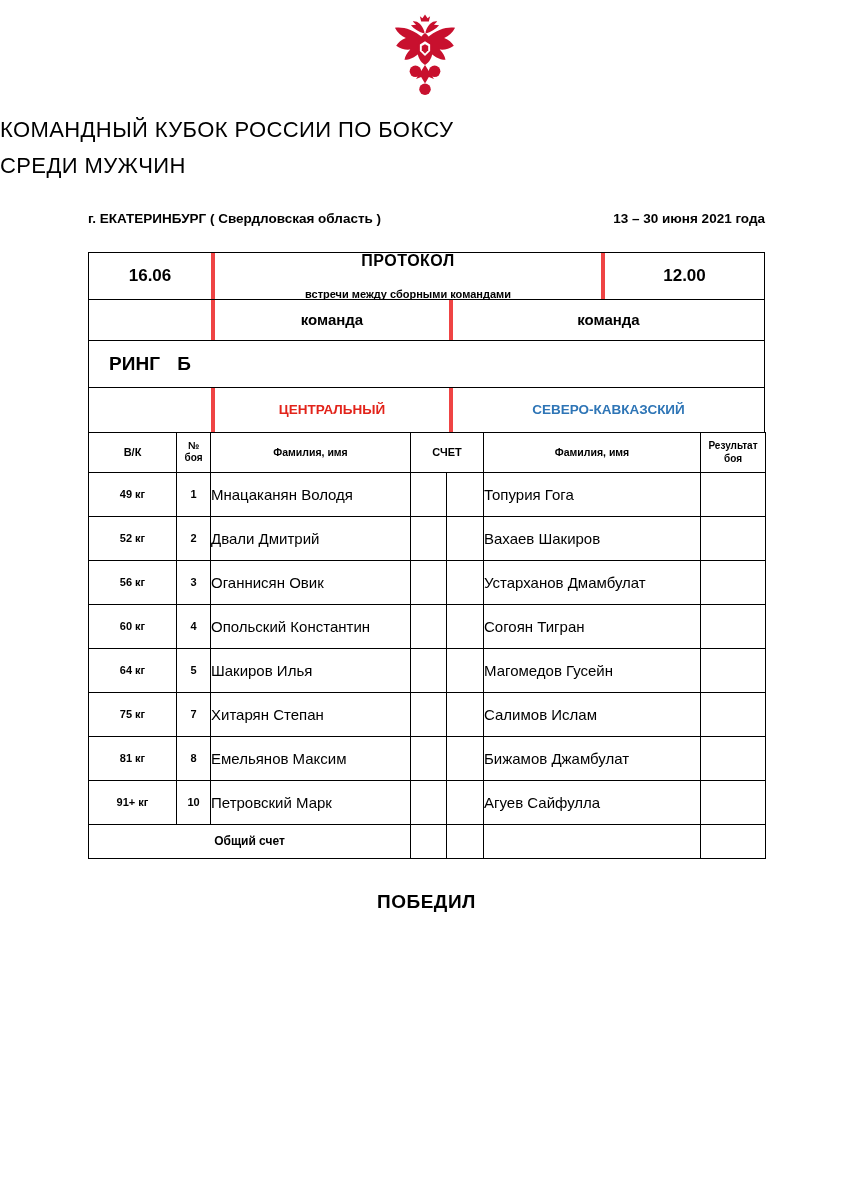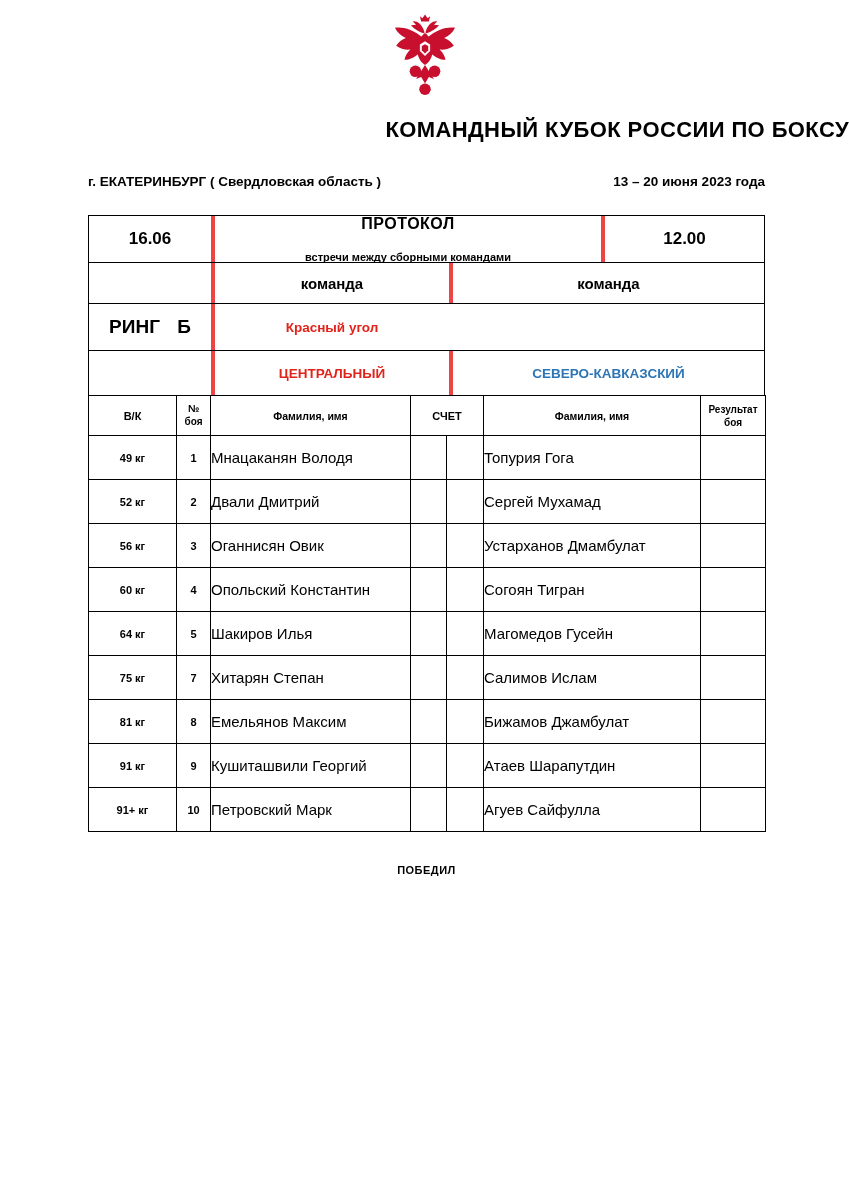--- a/index.html
+++ b/index.html
@@ -7,21 +7,21 @@
     width:849px; height:1200px; background:#fff; color:#000;
     font-family:"Liberation Sans", sans-serif;
     -webkit-font-smoothing:antialiased;
   }
   .doc { padding-top:10px; }
 
   .emblem { width:64px; height:92px; margin:0 auto; color:var(--emblem,#c8102e); }
   .emblem svg { width:100%; height:100%; display:block; }
 
   .title {
-    text-align:right; font-size:22px; font-weight:bold;
+    text-align:left; font-size:22px; font-weight:normal;
     line-height:1.65; margin:10px 0 0; letter-spacing:.4px;
   }
 
   .meta {
     width:677px; margin:26px 0 0 88px;
     display:flex; justify-content:space-between; align-items:baseline;
     font-weight:bold; font-size:13.5px;
   }
 
   .sheet { width:677px; margin:26px 0 0 88px; }
@@ -59,21 +59,21 @@
   .h-nm { font-size:10.5px; text-align:left; padding-left:8px; }
   .h-sc { font-size:11px; }
   .h-rs { font-size:10px; font-weight:normal; text-align:left; padding-left:4px; white-space:pre-line; line-height:1.3; }
 
   tr.bout td { height:44px; }
   .wt, .no { text-align:center; font-weight:bold; font-size:11px; }
   .nm { text-align:left; padding-left:8px; font-size:15px; }
   tr.total td { height:34px; }
   .total-label { text-align:center; font-weight:bold; font-size:12px; }
 
-  .winner { text-align:center; font-weight:bold; font-size:11px; margin-top:32px; letter-spacing:.5px; }
+  .winner { text-align:center; font-weight:bold; font-size:19px; margin-top:32px; letter-spacing:.5px; }
 </style>
 </head>
 <body>
 
 <div class="doc">
 
   <div class="emblem">
     <svg viewBox="0 0 100 130" aria-hidden="true">
       <g fill="currentColor">
         <path d="M46 6 L50 0 L54 6 L58 3 L56 11 L44 11 L42 3 Z"></path>
@@ -87,46 +87,46 @@
         <circle cx="65" cy="89" r="9"></circle>
         <circle cx="50" cy="117" r="9"></circle>
       </g>
       <path d="M50 42 l8 5 v10 l-8 8 -8-8 v-10 z" fill="#fff"></path>
       <path d="M50 46.5 l5 3 v6.5 l-5 5 -5-5 v-6.5 z" fill="currentColor"></path>
     </svg>
   </div>
 
   <h1 class="title">
     <span>КОМАНДНЫЙ КУБОК РОССИИ ПО БОКСУ</span><br>
+    <span>СРЕДИ МУЖЧИН</span>
   </h1>
 
   <div class="meta">
     <span>г. ЕКАТЕРИНБУРГ ( Свердловская область )</span>
-    <span>13 – 20 июня 2023 года</span>
+    <span>13 – 30 июня 2021 года</span>
   </div>
 
   <div class="sheet">
 
     <div class="tbl-top">
       <div class="trow r1">
         <div class="c c1">16.06</div>
         <div class="c c2">
           <div class="pt">ПРОТОКОЛ</div>
           <div class="ps">встречи между сборными командами</div>
         </div>
         <div class="c c3">12.00</div>
       </div>
       <div class="trow r2">
         <div class="c c1"></div>
         <div class="c c2 team-label">команда</div>
         <div class="c c3 team-label">команда</div>
       </div>
       <div class="trow r3">
         <div class="c c1 ring">РИНГ Б</div>
-        <div class="c c2 red">Красный угол</div>
       </div>
       <div class="trow r4">
         <div class="c c1"></div>
         <div class="c c2 red">ЦЕНТРАЛЬНЫЙ</div>
         <div class="c c3 blue">СЕВЕРО-КАВКАЗСКИЙ</div>
       </div>
     </div>
 
     <table class="players">
       <colgroup>
@@ -158,21 +158,21 @@
         <td class="sc"></td>
         <td class="nm">Топурия Гога</td>
         <td class="rs"></td>
       </tr>
       <tr class="bout">
         <td class="wt">52 кг</td>
         <td class="no">2</td>
         <td class="nm">Двали Дмитрий</td>
         <td class="sc"></td>
         <td class="sc"></td>
-        <td class="nm">Сергей Мухамад</td>
+        <td class="nm">Вахаев Шакиров</td>
         <td class="rs"></td>
       </tr>
       <tr class="bout">
         <td class="wt">56 кг</td>
         <td class="no">3</td>
         <td class="nm">Оганнисян Овик</td>
         <td class="sc"></td>
         <td class="sc"></td>
         <td class="nm">Устарханов Дмамбулат</td>
         <td class="rs"></td>
@@ -207,37 +207,35 @@
       <tr class="bout">
         <td class="wt">81 кг</td>
         <td class="no">8</td>
         <td class="nm">Емельянов Максим</td>
         <td class="sc"></td>
         <td class="sc"></td>
         <td class="nm">Бижамов Джамбулат</td>
         <td class="rs"></td>
       </tr>
       <tr class="bout">
-        <td class="wt">91 кг</td>
-        <td class="no">9</td>
-        <td class="nm">Кушиташвили Георгий</td>
-        <td class="sc"></td>
-        <td class="sc"></td>
-        <td class="nm">Атаев Шарапутдин</td>
-        <td class="rs"></td>
-      </tr>
-      <tr class="bout">
         <td class="wt">91+ кг</td>
         <td class="no">10</td>
         <td class="nm">Петровский Марк</td>
         <td class="sc"></td>
         <td class="sc"></td>
         <td class="nm">Агуев Сайфулла</td>
         <td class="rs"></td>
       </tr>
 
+      <tr class="total">
+        <td colspan="3" class="total-label">Общий счет</td>
+        <td class="sc"></td>
+        <td class="sc"></td>
+        <td class="nm"></td>
+        <td class="rs"></td>
+      </tr>
     </tbody>
       </table>
 
     <div class="winner">ПОБЕДИЛ</div>
   </div>
 
 </div>
 
 </body></html>

